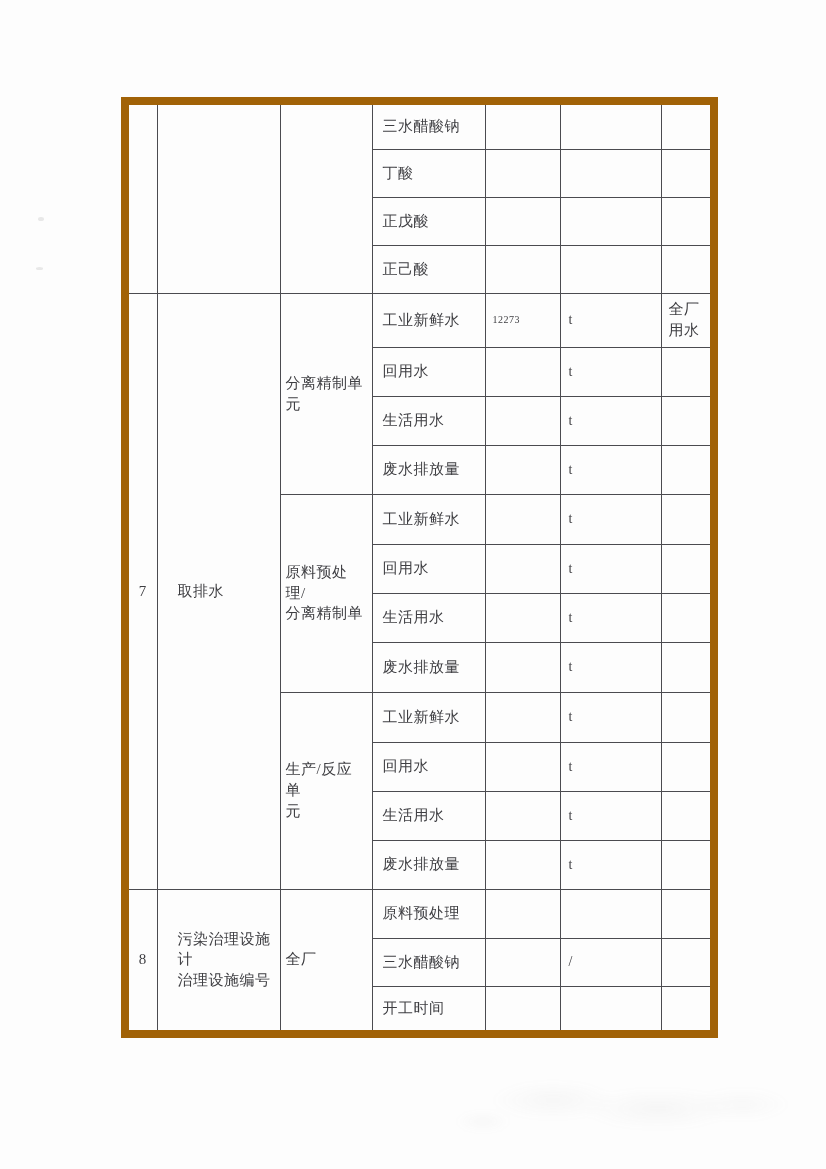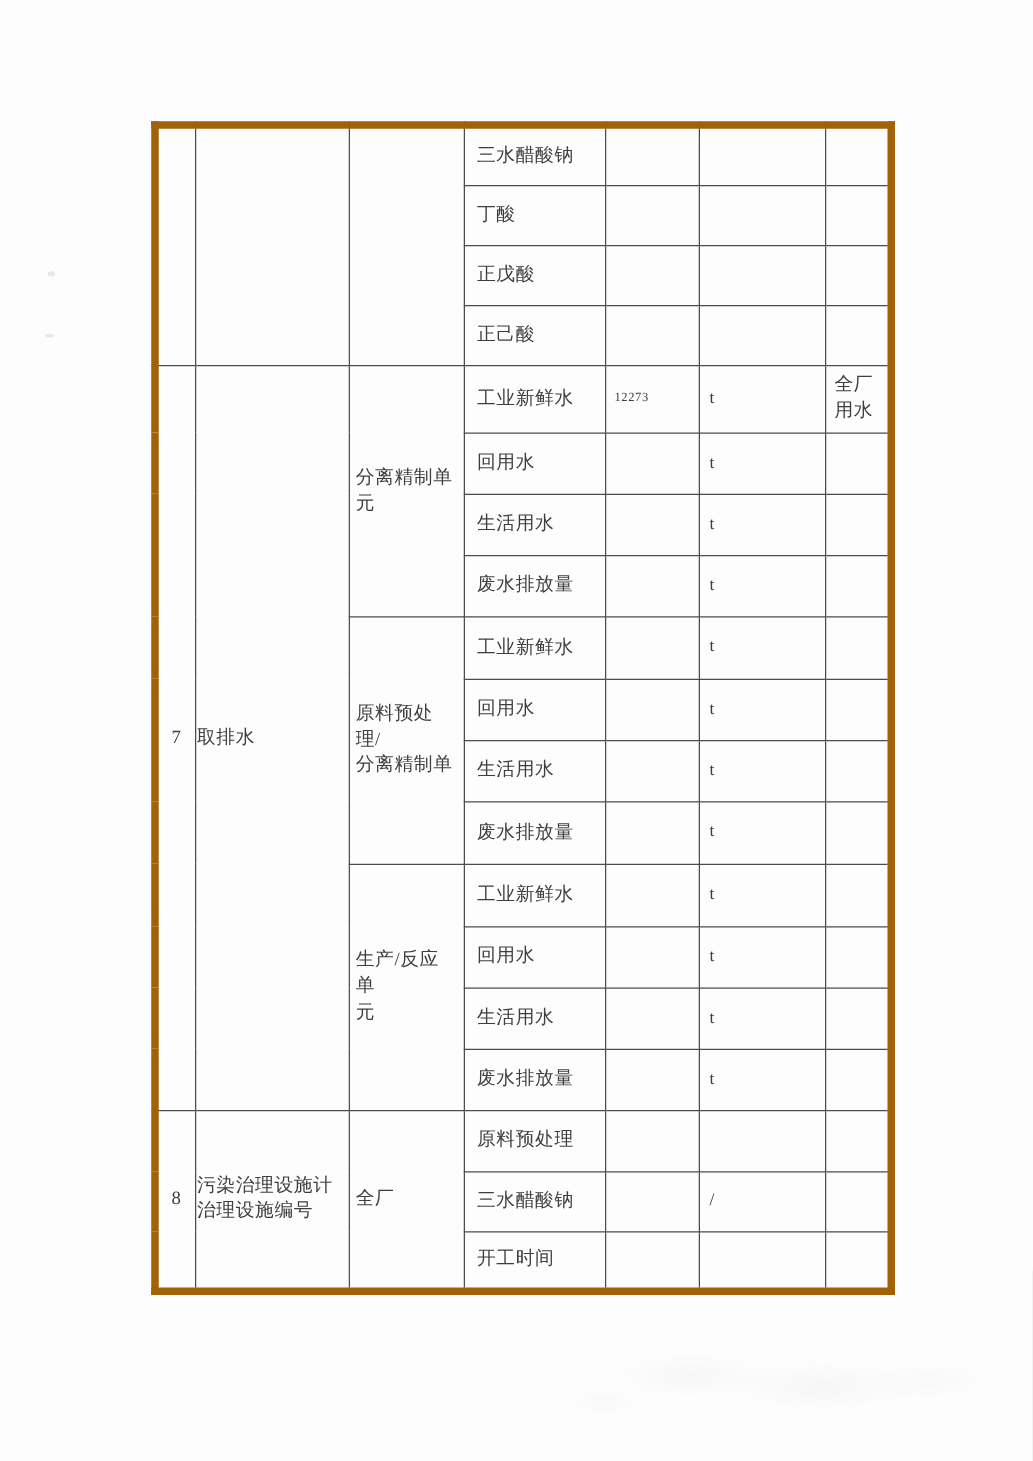--- a/index.html
+++ b/index.html
@@ -13,36 +13,36 @@
     overflow: hidden;
     font-family: "Liberation Serif", "DejaVu Serif", serif;
   }
   table.data-table {
     position: absolute;
     left: 121px;
     top: 97px;
     width: 589px;
     border-collapse: collapse;
     table-layout: fixed;
-    border: 6px solid #a16207;
+    border: 8px solid #a16207;
   }
   td {
     border: 1px solid #4b4b50;
     font-family: "Liberation Serif", "DejaVu Serif", serif;
     font-size: 15px;
     color: #3e3e42;
     vertical-align: middle;
     padding: 2px 4px 2px 10px;
     white-space: pre-line;
     line-height: 1.38;
     overflow: hidden;
     letter-spacing: 0.5px;
   }
   .c-num  { text-align: center; padding: 2px; }
-  .c-cat  { padding-left: 1px; }
+  .c-cat  { padding-left: 20px; }
   .c-unitname { padding-left: 5px; margin-top: 48px; }
   .c-item { padding-left: 10px; }
   .c-val  { padding-left: 7px; font-size: 10px; letter-spacing: 0.5px; }
   .c-unit { padding-left: 8px; font-size: 14px; }
   .c-note { padding-left: 7px; padding-right: 2px; }
   tr.h48 { height: 48px; }
   tr.h49 { height: 49px; }
   tr.h50 { height: 50px; }
   tr.h54 { height: 54px; }
   

